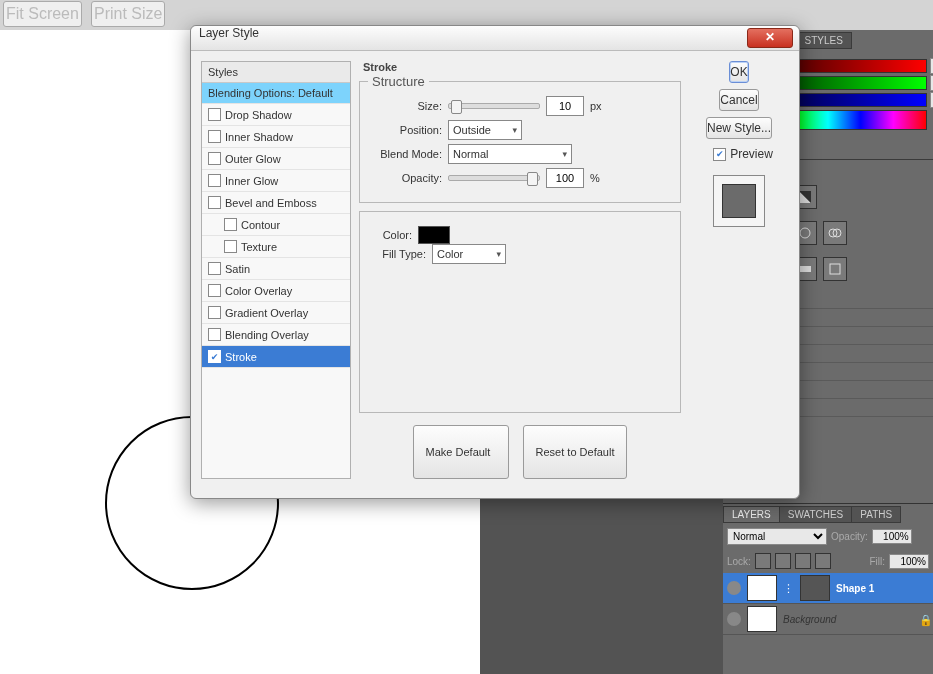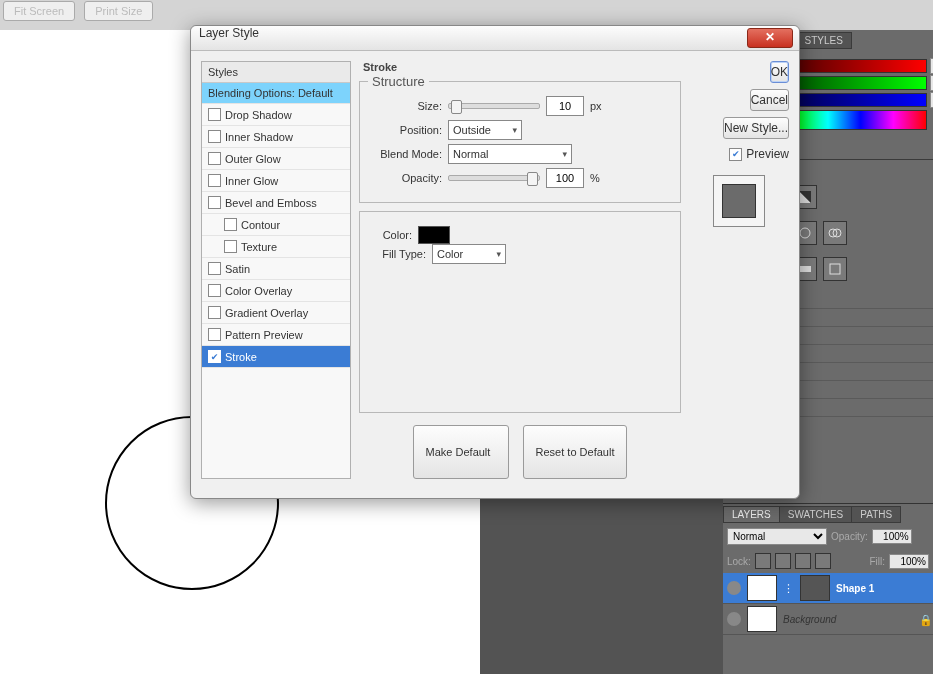--- a/index.html
+++ b/index.html
@@ -1,18 +1,18 @@
 <!DOCTYPE html>
 <html><head>
 <meta charset="utf-8">
 <style>
 html,body{margin:0;padding:0;font-family:Tahoma,Arial,sans-serif;font-size:11px;color:#333;background:#fff;width:933px;height:674px;overflow:hidden;position:relative}
 .workspace{position:absolute;top:0;left:0;width:933px;height:674px;background:#535353}
 .toolbar-area{position:absolute;top:0;left:0;right:0;height:30px;background:#d4d4d4;border-bottom:1px solid #888}
-.toolbar-btn{display:inline-block;background:#efefef;border:1px solid #aaa;border-radius:3px;padding:3px 10px;margin:1px 3px;font-size:11px;color:#bbb}
+.toolbar-btn{display:inline-block;background:#efefef;border:1px solid #aaa;border-radius:3px;padding:3px 2px;margin:1px 3px;font-size:16px;color:#bbb}
 .ruler{position:absolute;top:30px;left:0;right:240px;height:18px;background:#fff;border-bottom:1px solid #999;font-size:9px;color:#777}
 .canvas{position:absolute;top:48px;left:0;width:480px;height:626px;background:#fff}
 .circle{position:absolute;left:105px;top:368px;width:170px;height:170px;border:2px solid #000;border-radius:50%}
 .right-panels{position:absolute;top:30px;right:0;width:210px;bottom:0;background:#6b6b6b}
 .panel-tabs{display:flex;background:#6b6b6b;height:20px;align-items:center}
 .panel-tab{padding:2px 8px;font-size:10px;color:#ccc;background:#535353;border:1px solid #3a3a3a;margin-right:-1px}
 .panel-tab.active{background:#6b6b6b;color:#eee}
 .color-bars{padding:6px}
 .cbar{height:12px;margin:3px 0;position:relative;border:1px solid #333}
 .cbar-r{background:linear-gradient(to right,#000,#f00)}
@@ -63,21 +63,21 @@
 .form-label{width:70px;text-align:right;font-size:11px;color:#333}
 .slider{flex:0 0 90px;height:4px;background:#ddd;border:1px solid #aaa;position:relative;border-radius:2px}
 .slider .handle{position:absolute;top:-4px;width:9px;height:12px;background:#f4f4f4;border:1px solid #888;border-radius:2px}
 .num-input{width:32px;height:16px;border:1px solid #888;background:#fff;font-size:11px;text-align:center}
 .unit{font-size:11px;color:#333}
 .dd{height:18px;border:1px solid #888;background:#fff;font-size:11px;padding:0 18px 0 4px;display:inline-flex;align-items:center;position:relative;min-width:50px}
 .dd::after{content:"▾";position:absolute;right:4px;font-size:9px;color:#555}
 .swatch{width:30px;height:16px;background:#000;border:1px solid #555}
 .btn-row{display:flex;gap:14px;justify-content:center;margin-top:4px}
 .ps-btn{padding:20px 12px;font-size:11px;background:linear-gradient(#fdfdfd,#e4e4e4);border:1px solid #9a9a9a;border-radius:3px;min-width:70px;text-align:left}
-.side-col{width:100px;display:flex;flex-direction:column;gap:6px;align-items:flex-end}
+.side-col{width:100px;display:flex;flex-direction:column;gap:6px;align-items:center}
 .side-btn{padding:3px 0;font-size:12px;background:linear-gradient(#fdfdfd,#e4e4e4);border:1px solid #9a9a9a;border-radius:3px;text-align:center}
 .side-btn.primary{border:1px solid #6a8ed6;box-shadow:0 0 0 1px #bcd2f5 inset}
 .preview-row{display:flex;align-items:center;gap:4px;padding:2px 0 2px 8px;font-size:12px}
 .preview-box{width:50px;height:50px;border:1px solid #888;background:#f5f5f5;margin:6px auto;display:flex;align-items:center;justify-content:center}
 .preview-inner{width:32px;height:32px;background:#6b6b6b;border:1px solid #333}
 </style>
 </head>
 <body>
 
 <div class="workspace">
@@ -275,21 +275,21 @@
         <div class="style-item">
             <span class="chk"></span>
             <span>Color Overlay</span>
           </div>
         <div class="style-item">
             <span class="chk"></span>
             <span>Gradient Overlay</span>
           </div>
         <div class="style-item">
             <span class="chk"></span>
-            <span>Pattern Preview</span>
+            <span>Blending Overlay</span>
           </div>
         <div class="style-item selected">
             <span class="chk">✔</span>
             <span>Stroke</span>
           </div>
       </div>
 
       <div class="settings-col">
         <div class="group-title">Stroke</div>
         <div class="fieldset">

